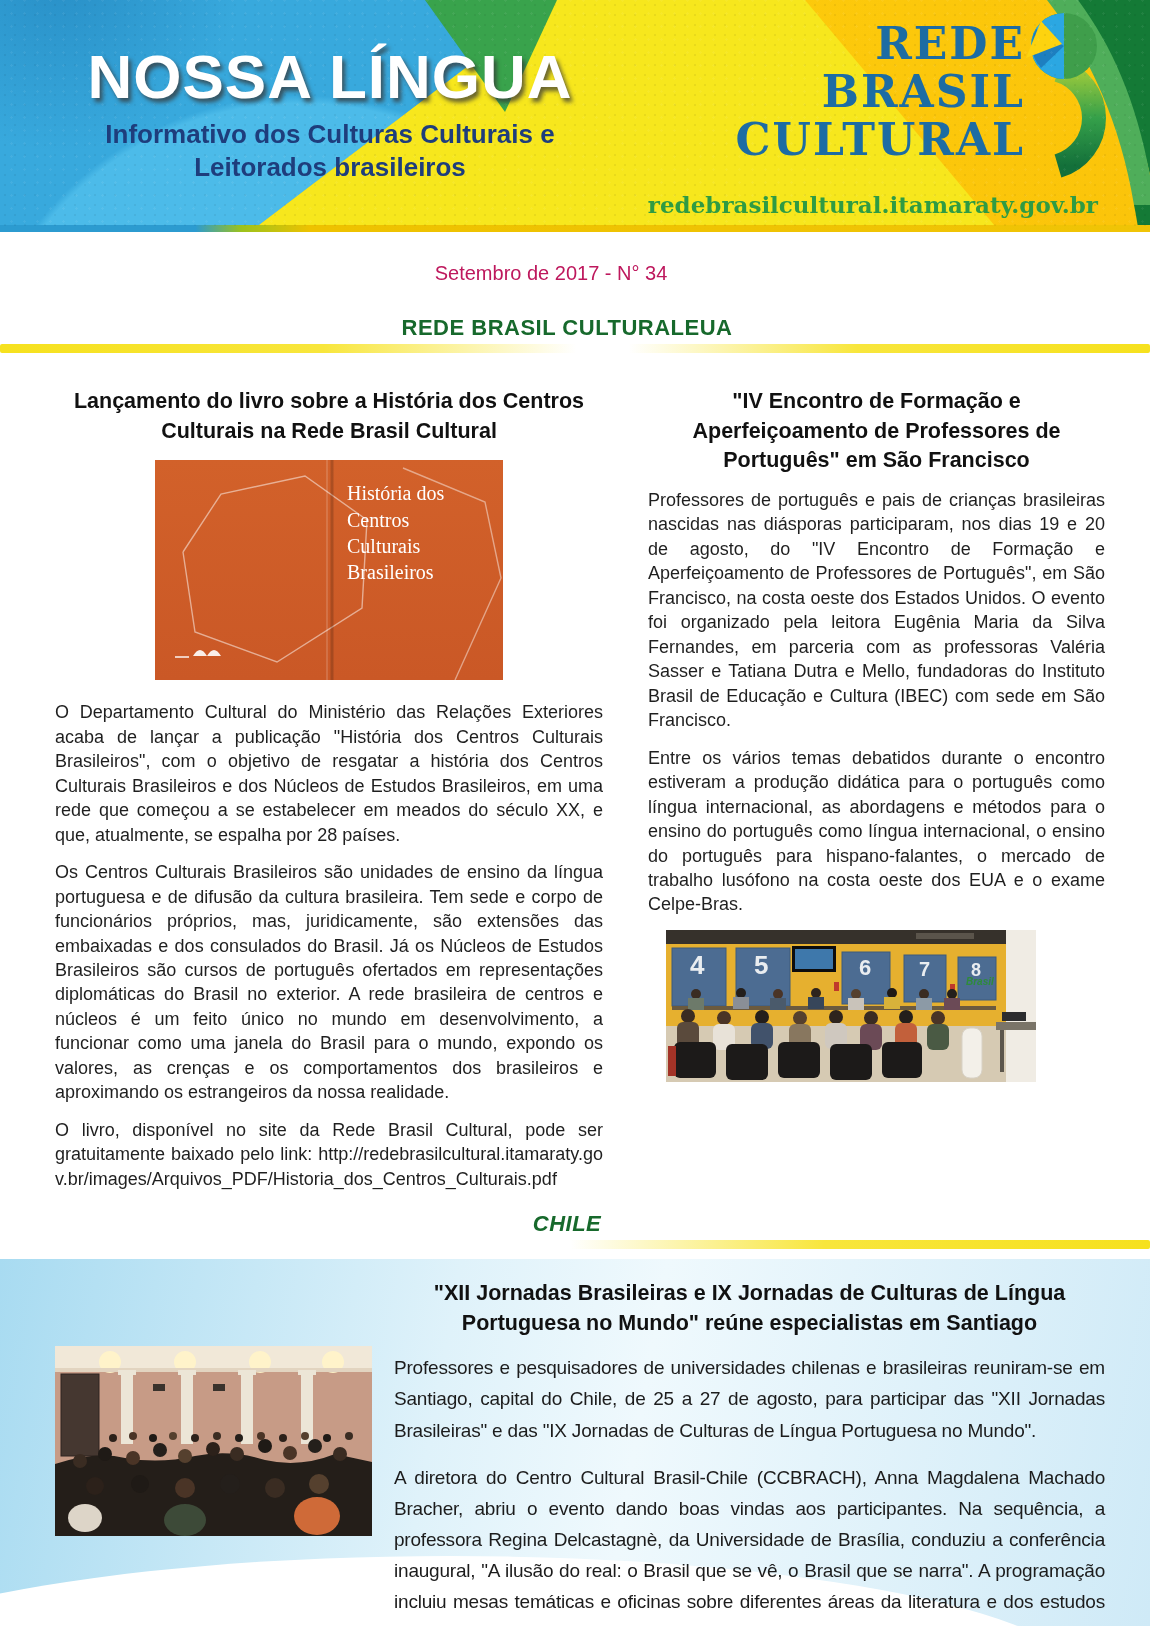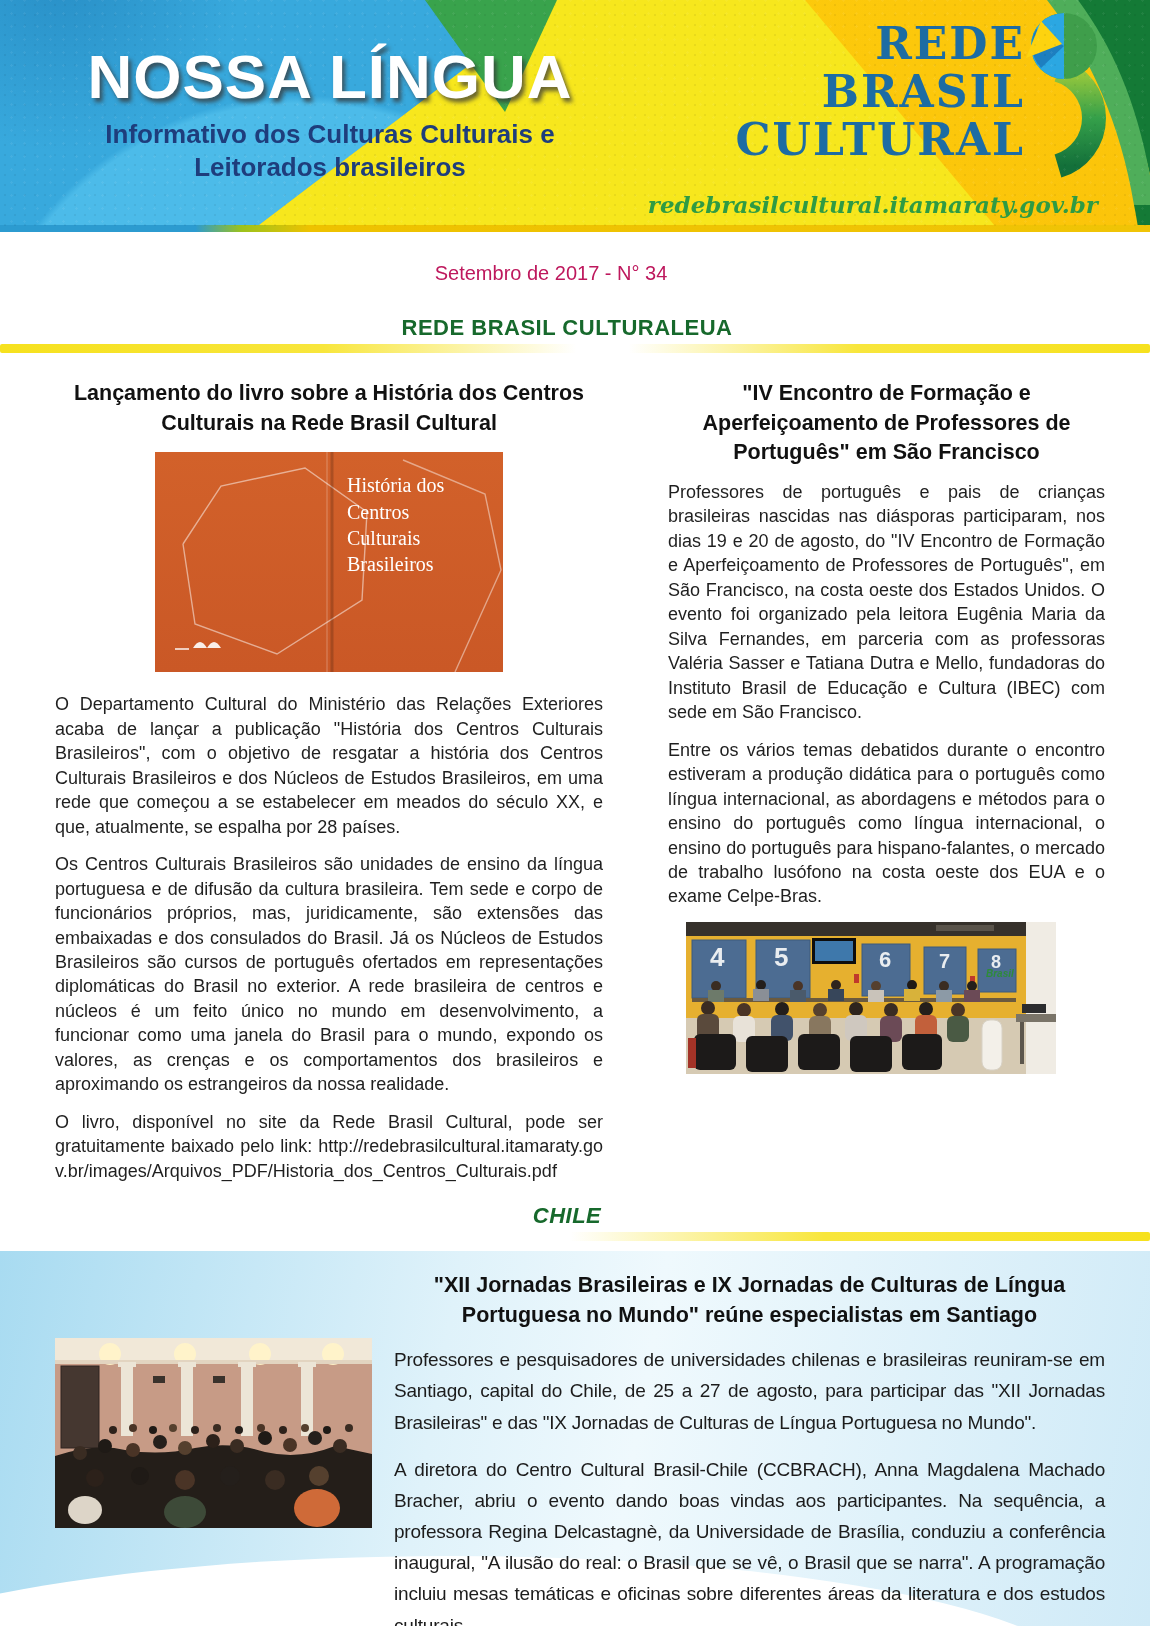--- a/index.html
+++ b/index.html
@@ -25,36 +25,36 @@
                      radial-gradient(rgba(255,255,255,.06) 1px, transparent 1.4px);
     background-size:10px 10px,13px 13px;background-position:0 0,5px 7px;}
   .hd-deco{position:absolute;inset:0;}
   .mast-title-block{position:absolute;left:60px;top:46px;width:540px;text-align:center;}
   .mast-title{font-size:62px;font-weight:bold;letter-spacing:1px;color:#ffffff;line-height:1;
     text-shadow:3px 4px 4px rgba(55,55,55,.75);}
   .mast-sub{margin-top:10px;font-size:26px;font-weight:bold;line-height:1.25;color:#1e3d7c;}
   .brand{position:absolute;right:125px;top:20px;text-align:right;color:#1d6ca3;
     font-family:"DejaVu Serif",serif;font-weight:bold;font-size:44px;line-height:1.09;letter-spacing:2px;}
   .brand-url{position:absolute;right:52px;top:191px;font-family:"DejaVu Serif",serif;
-    font-style:italic;font-weight:bold;font-size:23px;color:#2f9b43;}
+    font-weight:bold;font-size:23px;color:#2f9b43;}
 
   
   .issue-line{margin:30px 48px 0 0;text-align:center;font-size:20px;color:#be185d;flex:0 0 auto;}
   .section-row{display:flex;justify-content:center;align-items:flex-end;
     padding:0 48px 0 32px;margin-top:30px;flex:0 0 auto;}
   .section-row.chile{margin-top:12px;font-style:italic;}
   .sec{font-size:22px;font-weight:bold;color:#17692c;letter-spacing:.5px;}
   .rule-row{position:relative;height:9px;margin-top:3px;flex:0 0 auto;}
   .bar{position:absolute;top:0;height:9px;border-radius:2px;}
   .bar-l{left:0;width:588px;background:linear-gradient(90deg,#f6e11e 0%,#f8e63c 55%,rgba(255,248,160,0) 98%);}
   .bar-r{right:0;width:532px;background:linear-gradient(270deg,#f6e11e 0%,#f8e63c 55%,rgba(255,248,160,0) 98%);}
   .bar-chile{width:592px;}
 
   
-  .columns{display:flex;gap:65px;padding:0 45px 0 55px;margin-top:20px;height:818px;overflow:hidden;flex:0 0 auto;}
+  .columns{display:flex;gap:45px;padding:0 45px 0 55px;margin-top:28px;height:818px;overflow:hidden;flex:0 0 auto;}
   .col-left{width:548px;flex:0 0 auto;}
   .col-right{flex:1;}
   h2.art-title{margin:6px 0 12px;font-size:21.5px;line-height:1.38;text-align:center;color:#111;}
   .body-text p{margin:0 0 13px;font-size:18px;line-height:1.36;text-align:justify;color:#1f1f1f;}
   .link{word-break:break-all;}
 
   
   .book{position:relative;width:348px;height:220px;margin:14px auto 20px;
     background:linear-gradient(180deg,#d2612a 0%,#ca5826 100%);}
   .book svg{position:absolute;inset:0;}

